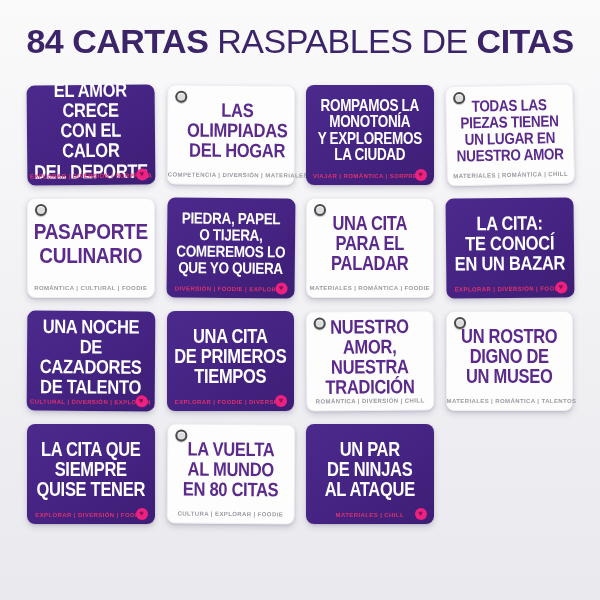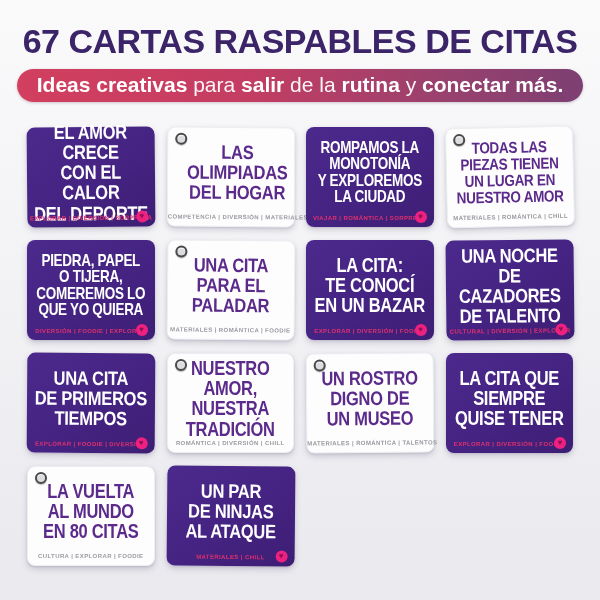--- a/index.html
+++ b/index.html
@@ -9,21 +9,21 @@
     background:linear-gradient(180deg,#fafafb 0%,#f1f1f4 55%,#e9e9ee 100%);
     padding-top:24px;
   }
   
   .title{
     margin:0 auto;text-align:center;
     font-size:34px;line-height:1.05;letter-spacing:-0.5px;
     color:#3b2468;white-space:nowrap;
   }
   .title .b{font-weight:700;}
-  .title .r{font-weight:700;}
+  .title .r{font-weight:400;}
   .banner{
     margin:9px auto 0 auto;width:fit-content;max-width:566px;
     padding:3px 20px 5px 20px;border-radius:22px;
     background:linear-gradient(90deg,#d23f5f 0%,#c43d62 40%,#9a416e 75%,#7d3f72 100%);
     color:#ffffff;font-size:21px;line-height:1.2;white-space:nowrap;
     box-shadow:0 1px 3px rgba(80,40,80,.25);
   }
   .banner .b{font-weight:700;}
   .banner .r{font-weight:400;opacity:.95;}
   
@@ -70,22 +70,21 @@
   .grid .card:nth-child(8){transform:rotate(-0.6deg);}
   .grid .card:nth-child(9){transform:rotate(0.4deg);}
   .grid .card:nth-child(11){transform:rotate(-0.5deg);}
   .grid .card:nth-child(14){transform:rotate(0.5deg);}
   .grid .card:nth-child(16){transform:rotate(-0.4deg);}
 </style>
 </head>
 <body>
 
 <div class="stage">
-  <h1 class="title"><span class="b">67 CARTAS </span><span class="r">RASPABLES DE </span><span class="b">CITAS</span></h1>
-  <div class="banner"><span class="b">Ideas creativas </span><span class="r">para </span><span class="b">salir </span><span class="r">de la </span><span class="b">rutina </span><span class="r">y </span><span class="b">conectar más.</span></div>
+  <h1 class="title"><span class="b">84 CARTAS </span><span class="r">RASPABLES DE </span><span class="b">CITAS</span></h1>
   <div class="grid">
   <div class="card purple">
 
     <div class="card-title" style="font-size: 16.5px;">EL AMOR CRECE
 CON EL CALOR
 DEL DEPORTE</div>
     <div class="card-tags">EXPLORAR  |  DIVERSIÓN  |  SORPRESA</div>
     <span class="heart">♥</span>
   </div>
 
@@ -111,20 +110,27 @@
   <div class="card white">
     <span class="grommet"></span>
     <div class="card-title" style="font-size: 13.5px;">TODAS LAS
 PIEZAS TIENEN
 UN LUGAR EN
 NUESTRO AMOR</div>
     <div class="card-tags">MATERIALES  |  ROMÁNTICA  |  CHILL</div>
 
   </div>
 
+  <div class="card white">
+    <span class="grommet"></span>
+    <div class="card-title" style="font-size: 19px;">PASAPORTE
+CULINARIO</div>
+    <div class="card-tags">ROMÁNTICA  |  CULTURAL  |  FOODIE</div>
+
+  </div>
 
   <div class="card purple">
 
     <div class="card-title" style="font-size: 13.5px;">PIEDRA, PAPEL
 O TIJERA,
 COMEREMOS LO
 QUE YO QUIERA</div>
     <div class="card-tags">DIVERSIÓN  |  FOODIE  |  EXPLORAR</div>
     <span class="heart">♥</span>
   </div>

